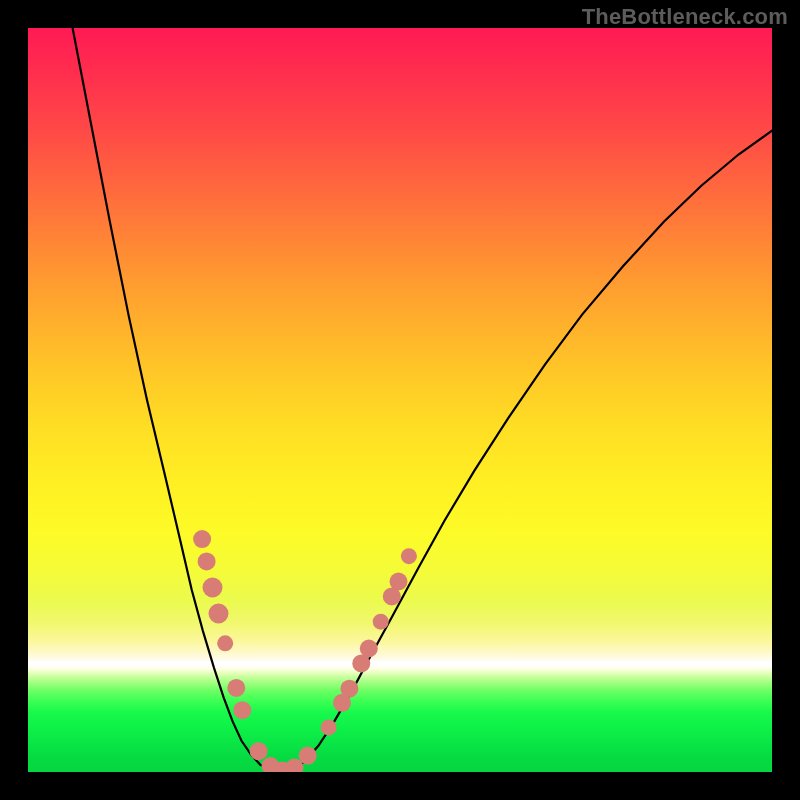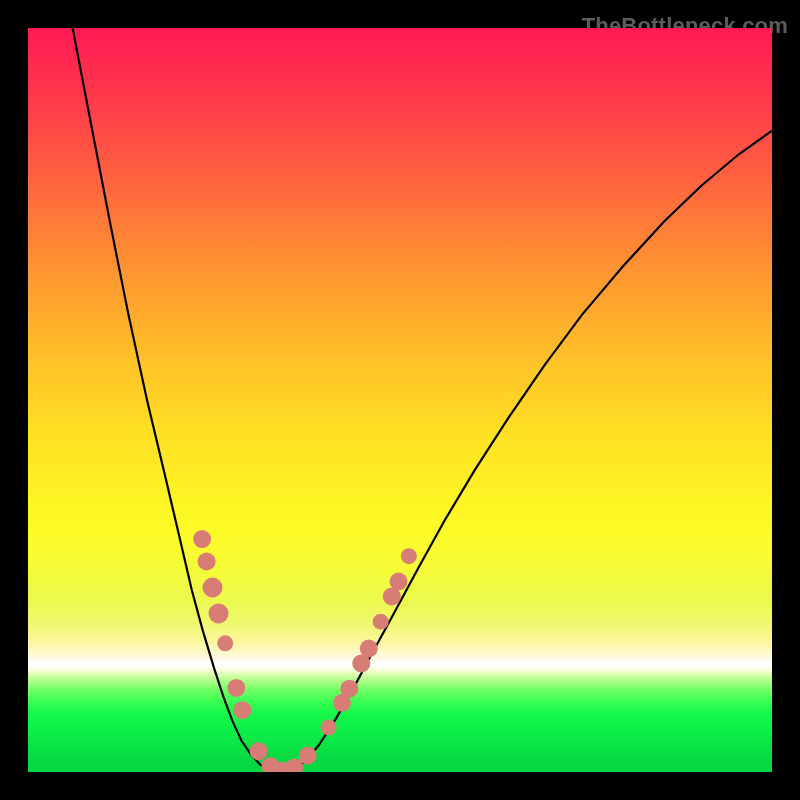--- a/index.html
+++ b/index.html
@@ -56,21 +56,21 @@
       #3bff53 90.5%,
       #17f94b 92%,
       #0ef148 94%,
       #0ae646 96%,
       #06db42 98%,
       #05d641 100%
     );
   }
   .watermark {
     position: absolute;
-    top: 13px;
+    top: 4px;
     right: 12px;
     font-size: 22px;
     font-weight: 600;
     color: #5c5c5c;
     letter-spacing: 0.2px;
   }
   svg.curve {
     position: absolute;
     top: 0; left: 0;
     width: 744px;

